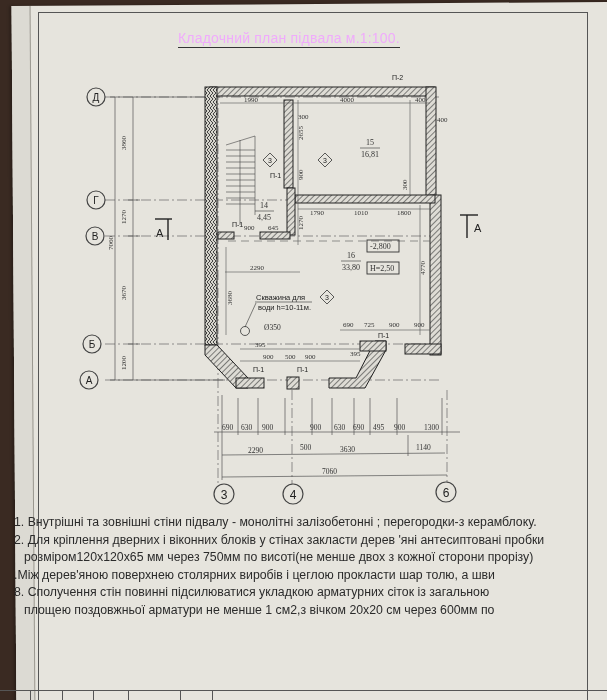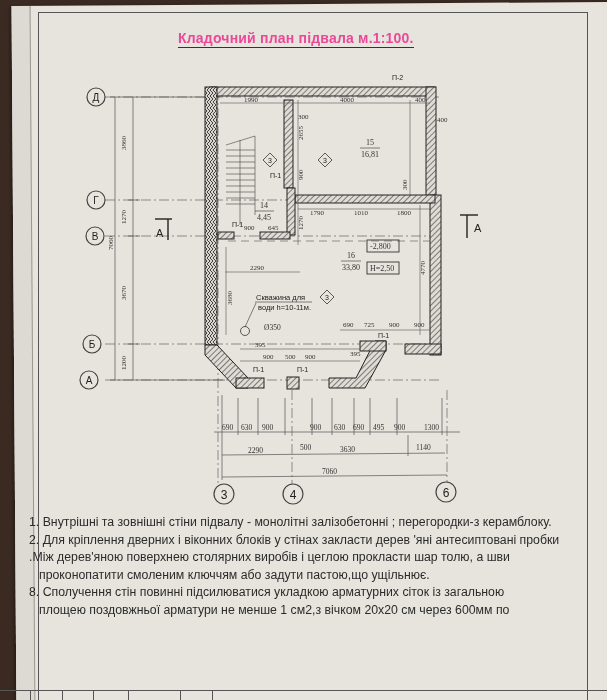--- a/index.html
+++ b/index.html
@@ -16,29 +16,29 @@
   }
   .left-binder {
     position:absolute; left:0; top:0; width:18px; height:700px;
     background:#dcdad3; border-right:1px solid #9a978f;
   }
   .frame {
     position:absolute; left:38px; top:12px; width:548px; height:690px;
     border:1.2px solid #555;
   }
   .title {
-    position:absolute; left:178px; top:30px; font-size:14px; font-weight:bold;
-    color:#ec4899; letter-spacing:0.2px; border-bottom:1.3px solid #333; padding-bottom:1px;
+    position:absolute; left:178px; top:30px; font-size:14px; font-weight:normal;
+    color:#f0abfc; letter-spacing:0.2px; border-bottom:1.3px solid #333; padding-bottom:1px;
   }
   svg.plan { position:absolute; left:0; top:0; }
   .notes {
     position:absolute; left:14px; top:514px; width:585px;
     font-size:12.3px; color:#2b2b2b; line-height:16.6px;
   }
-  .notes p { margin:0 0 1px 15px; }
+  .notes p { margin:0 0 1px 0; }
   .notes .ind { padding-left:10px; }
   .table-strip {
     position:absolute; left:0; top:690px; width:607px; height:10px;
     border-top:1px solid #555;
   }
   .table-strip span { position:absolute; top:0; height:10px; border-left:1px solid #555; }
   .lbl { font-family:"Liberation Serif", serif; fill:#333; }
   .lbls { font-family:"Liberation Sans", sans-serif; fill:#222; }
 </style>
 </head>
@@ -272,22 +272,22 @@
     <text x="300" y="450">500</text>
     <text x="340" y="452">3630</text>
     <text x="416" y="450">1140</text>
     <text x="322" y="474">7060</text>
   </g>
 </svg>
 
 <div class="notes">
   <p>1. Внутрішні та зовнішні стіни підвалу  - монолітні залізобетонні ; перегородки-з керамблоку.</p>
   <p>2. Для кріплення дверних і віконних блоків у стінах закласти дерев 'яні антесиптовані пробки</p>
+  <p class="ind">розміром120х120х65 мм через 750мм по висоті(не менше двох з кожної сторони прорізу)</p>
   <p>.Між дерев'яною поверхнею столярних виробів і цеглою прокласти шар толю, а шви</p>
-  <p class="ind">проконопатити смоленим ключчям або задути пастою,що ущільнює.</p>
   <p>8. Сполучення стін повинні підсилюватися укладкою арматурних сіток із загальною</p>
   <p class="ind">площею поздовжньої арматури не менше 1 см2,з вічком 20х20 см через 600мм по</p>
 </div>
 
 <div class="table-strip">
   <span style="left:30px"></span>
     <span style="left:62px"></span>
     <span style="left:93px"></span>
   <span style="left:128px"></span>
     <span style="left:180px"></span>

